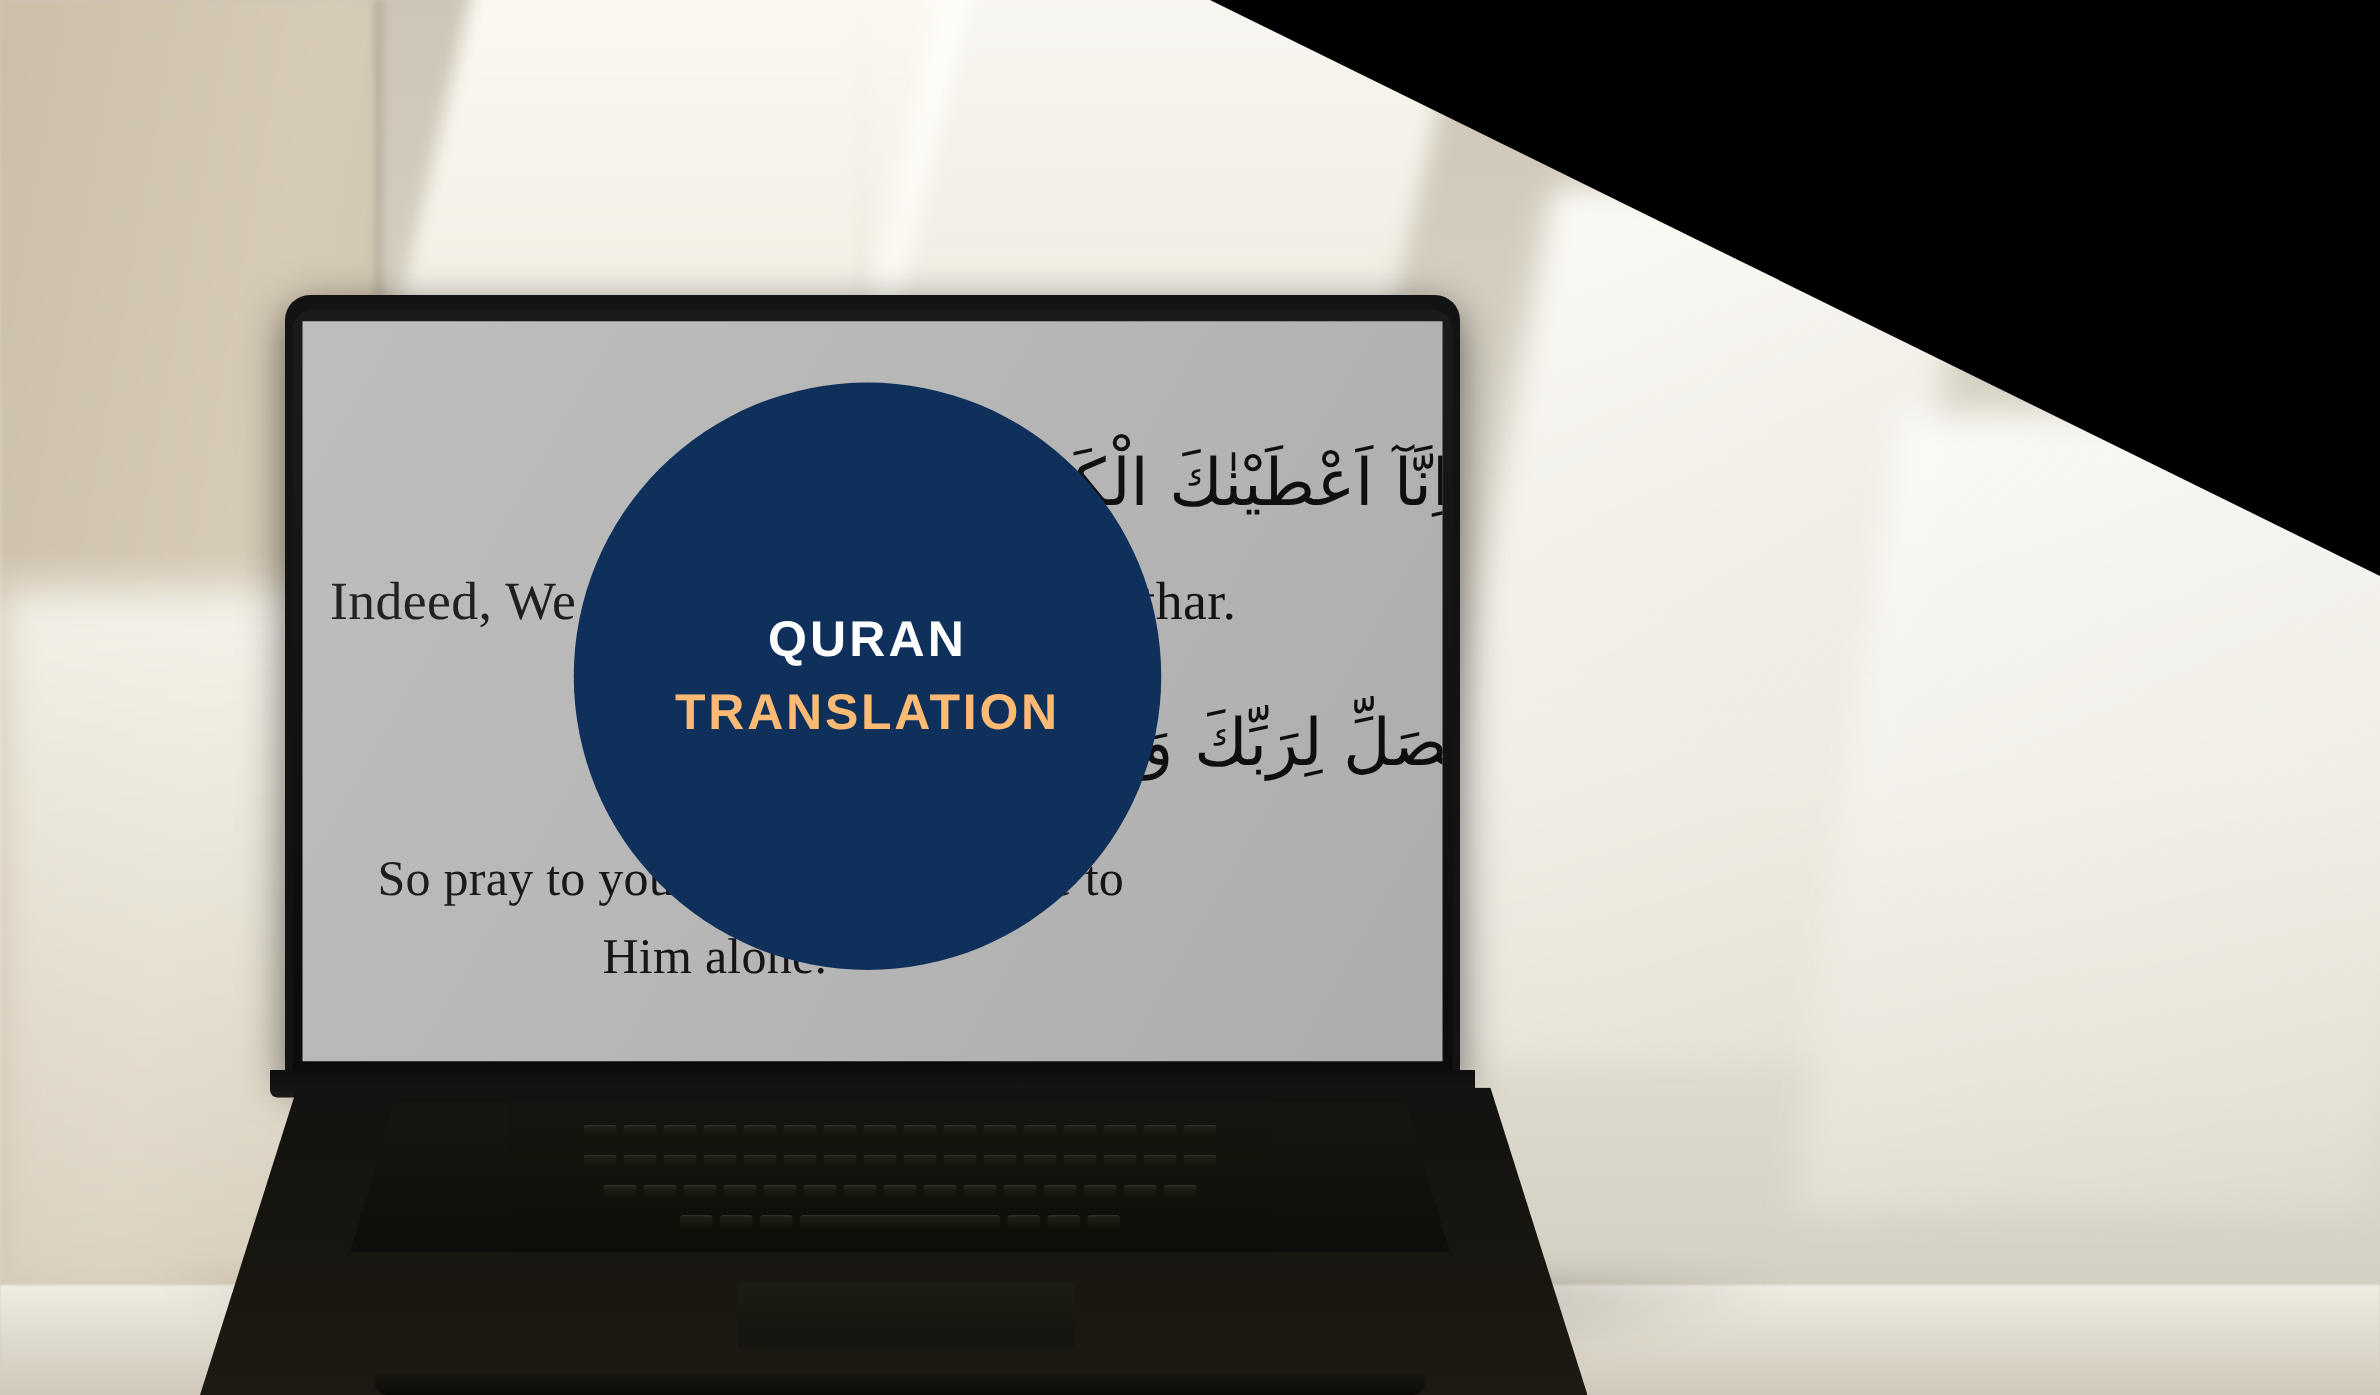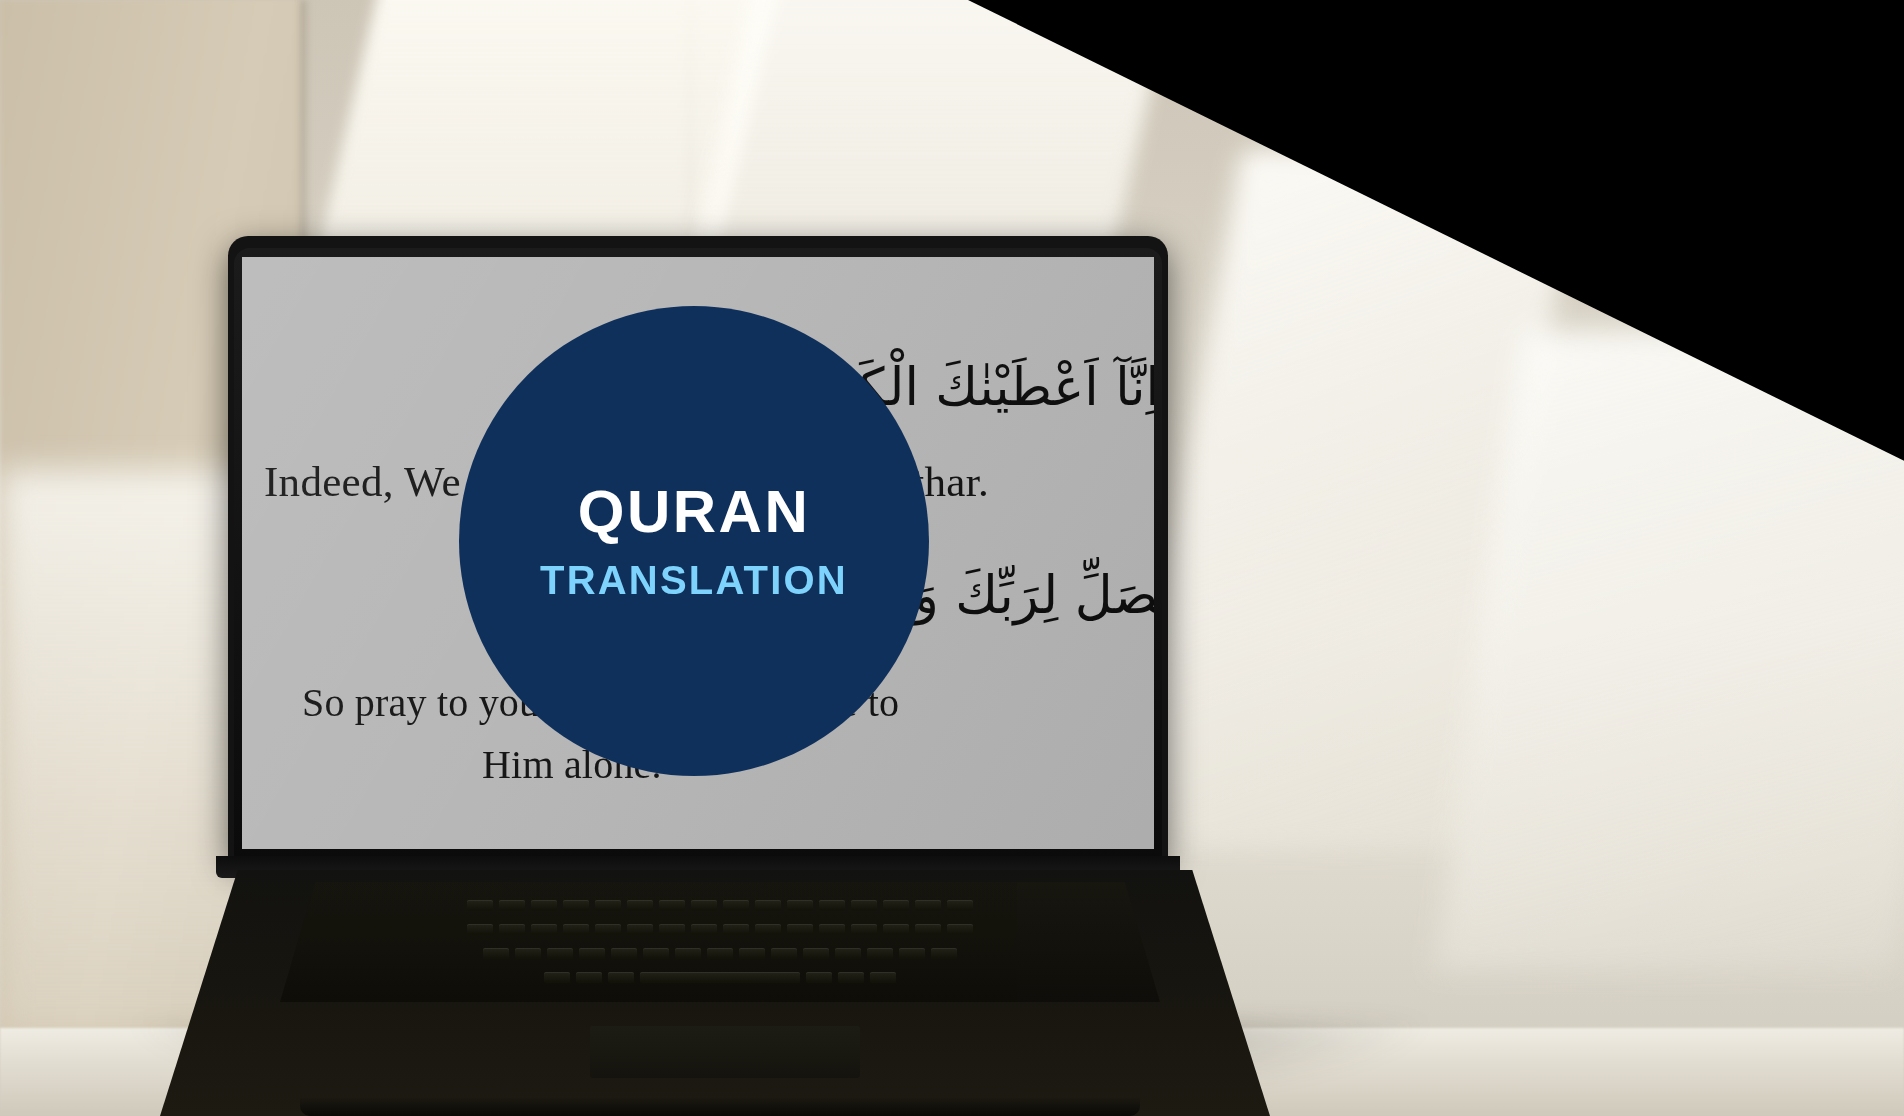--- a/index.html
+++ b/index.html
@@ -185,29 +185,29 @@
     left:459px; top:306px;
     width:470px; height:470px;
     border-radius:50%;
     background:#10305c;
     display:flex; flex-direction:column;
     align-items:center; justify-content:center;
     box-shadow:0 0 0 0 rgba(0,0,0,0);
   }
   .badge-title{
     color:#ffffff;
-    font-size:60px;
+    font-size:40px;
     font-weight:700;
     letter-spacing:2.5px;
     line-height:1;
     margin-bottom:18px;
     font-family:"Liberation Sans", sans-serif;
   }
   .badge-subtitle{
-    color:#7dd3fc;
+    color:#fdba74;
     font-size:40px;
     font-weight:700;
     letter-spacing:2.2px;
     line-height:1;
     font-family:"Liberation Sans", sans-serif;
   }
 </style>
 </head>
 <body>
 

